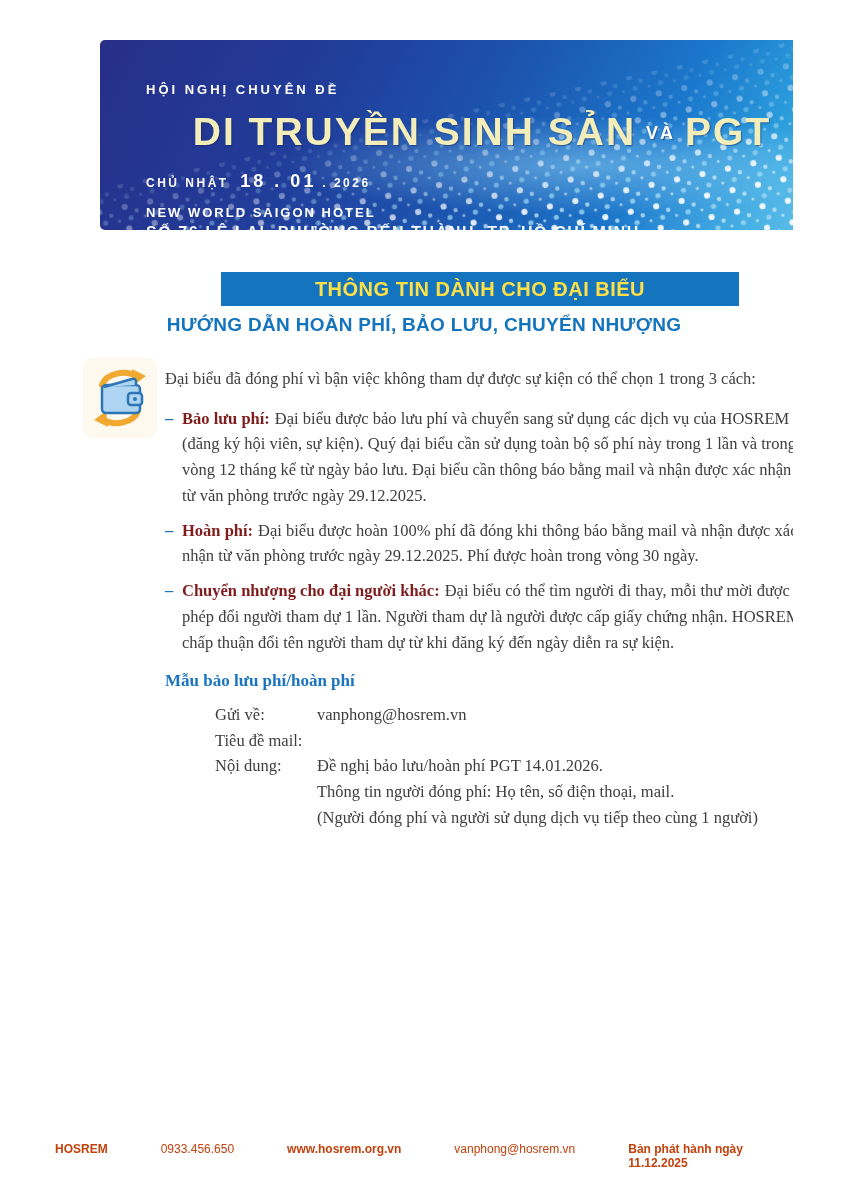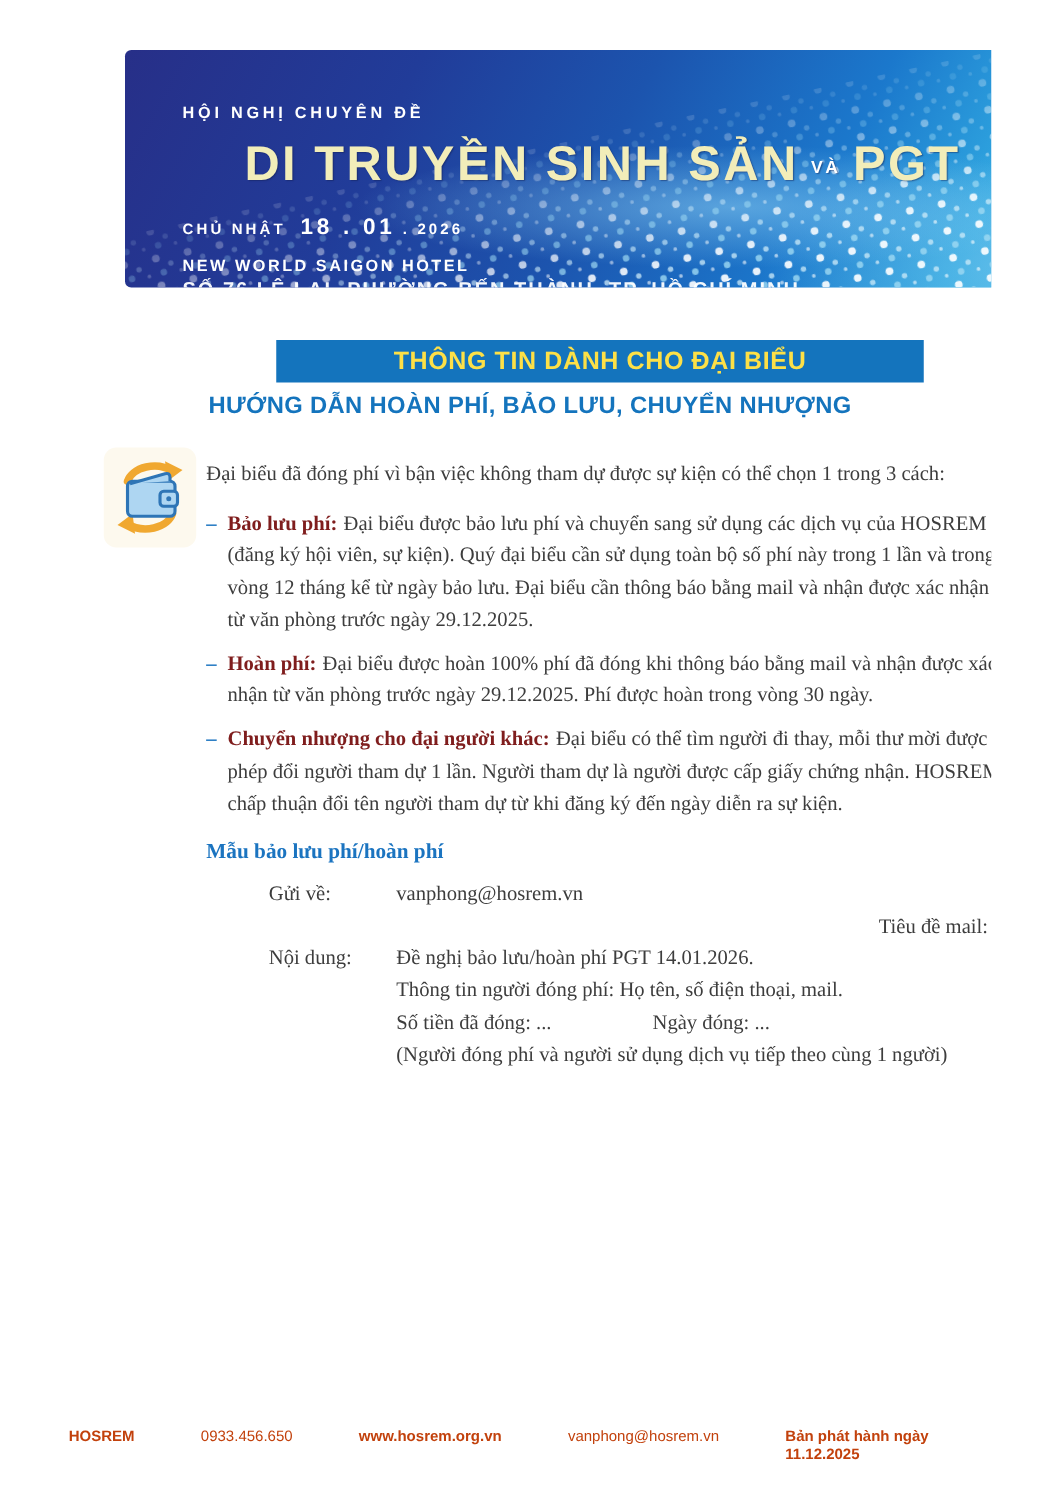--- a/index.html
+++ b/index.html
@@ -26,21 +26,21 @@
   .banner-content {
     position:relative; z-index:2; height:100%; color:#fff;
     font-family:"Liberation Sans", sans-serif; padding:42px 40px 0 46px;
   }
   .banner-kicker { font-size:13px; font-weight:bold; letter-spacing:3px; }
   .banner-title {
     margin-top:13px; text-align:center; font-weight:bold;
     font-size:39px; letter-spacing:2px; color:#f2edb9;
     text-shadow:1px 1px 1px rgba(20,30,80,.45); white-space:nowrap;
   }
-  .banner-title .connector { font-size:14px; color:#ffffff; letter-spacing:2px; margin:0 10px; vertical-align:6px; }
+  .banner-title .connector { font-size:18px; color:#ffffff; letter-spacing:2px; margin:0 10px; vertical-align:6px; }
   .banner-date { margin-top:17px; font-weight:bold; letter-spacing:2.5px; font-size:12px; }
   .banner-date .big { font-size:18px; letter-spacing:3px; }
   .banner-venue { margin-top:13px; font-size:13px; font-weight:bold; letter-spacing:2px; }
   .banner-address { margin-top:4px; font-size:16px; font-weight:bold; letter-spacing:1.6px; opacity:.95; }
 
   
   .section-box {
     position:absolute; left:166px; top:272px; width:518px; height:34px;
     background:#1474bd; color:#fde047; display:flex; align-items:center; justify-content:center;
     font-family:"Liberation Sans", sans-serif; font-weight:bold; font-size:20px; letter-spacing:.5px;
@@ -59,21 +59,21 @@
   
   .content {
     position:absolute; left:110px; top:366px; width:640px;
     font-size:16.5px; line-height:1.56; color:#3d3d3d;
   }
   .intro-text { margin-bottom:14px; }
   .option { position:relative; padding-left:17px; margin-bottom:9px; }
   .option-dash { position:absolute; left:0; color:#1b74c0; font-weight:bold; }
   .option-label { color:#7f1d1d; font-weight:bold; margin-right:5px; }
   .form-heading { color:#1b74c0; font-weight:bold; margin-top:13px; margin-bottom:7px; font-size:17px; }
-  .form-row { display:flex; padding-left:50px;justify-content:flex-end; }
+  .form-row { display:flex; padding-left:50px; }
   .form-label { width:102px; flex:0 0 102px; }
   .form-value { flex:1; }
   .form-cont { padding-left:152px; }
   .amount-row { display:flex; padding-left:152px; }
   .amount-cell { width:205px; flex:0 0 205px; }
 
   
   .footer {
     position:absolute; left:0; right:0; top:1142px;
     display:flex; justify-content:center; align-items:baseline; gap:53px;
@@ -161,24 +161,20 @@
       <span class="form-value">vanphong@hosrem.vn</span>
     </div>
     <div class="form-row">
       <span class="form-label">Tiêu đề mail:</span>
     </div>
     <div class="form-row">
       <span class="form-label">Nội dung:</span>
       <span class="form-value">Đề nghị bảo lưu/hoàn phí PGT 14.01.2026.</span>
     </div>
     <div class="form-cont">Thông tin người đóng phí: Họ tên, số điện thoại, mail.</div>
-    <div class="amount-row">
-      <span class="amount-cell">Số tiền đã đóng: ...</span>
-      <span>Ngày đóng: ...</span>
-    </div>
     <div class="form-cont">(Người đóng phí và người sử dụng dịch vụ tiếp theo cùng 1 người)</div>
   </div>
 
   <div class="footer">
     <span class="bold">HOSREM</span>
     <span>0933.456.650</span>
     <span class="bold">www.hosrem.org.vn</span>
     <span>vanphong@hosrem.vn</span>
     <span class="bold">Bản phát hành ngày 11.12.2025</span>
   </div>

